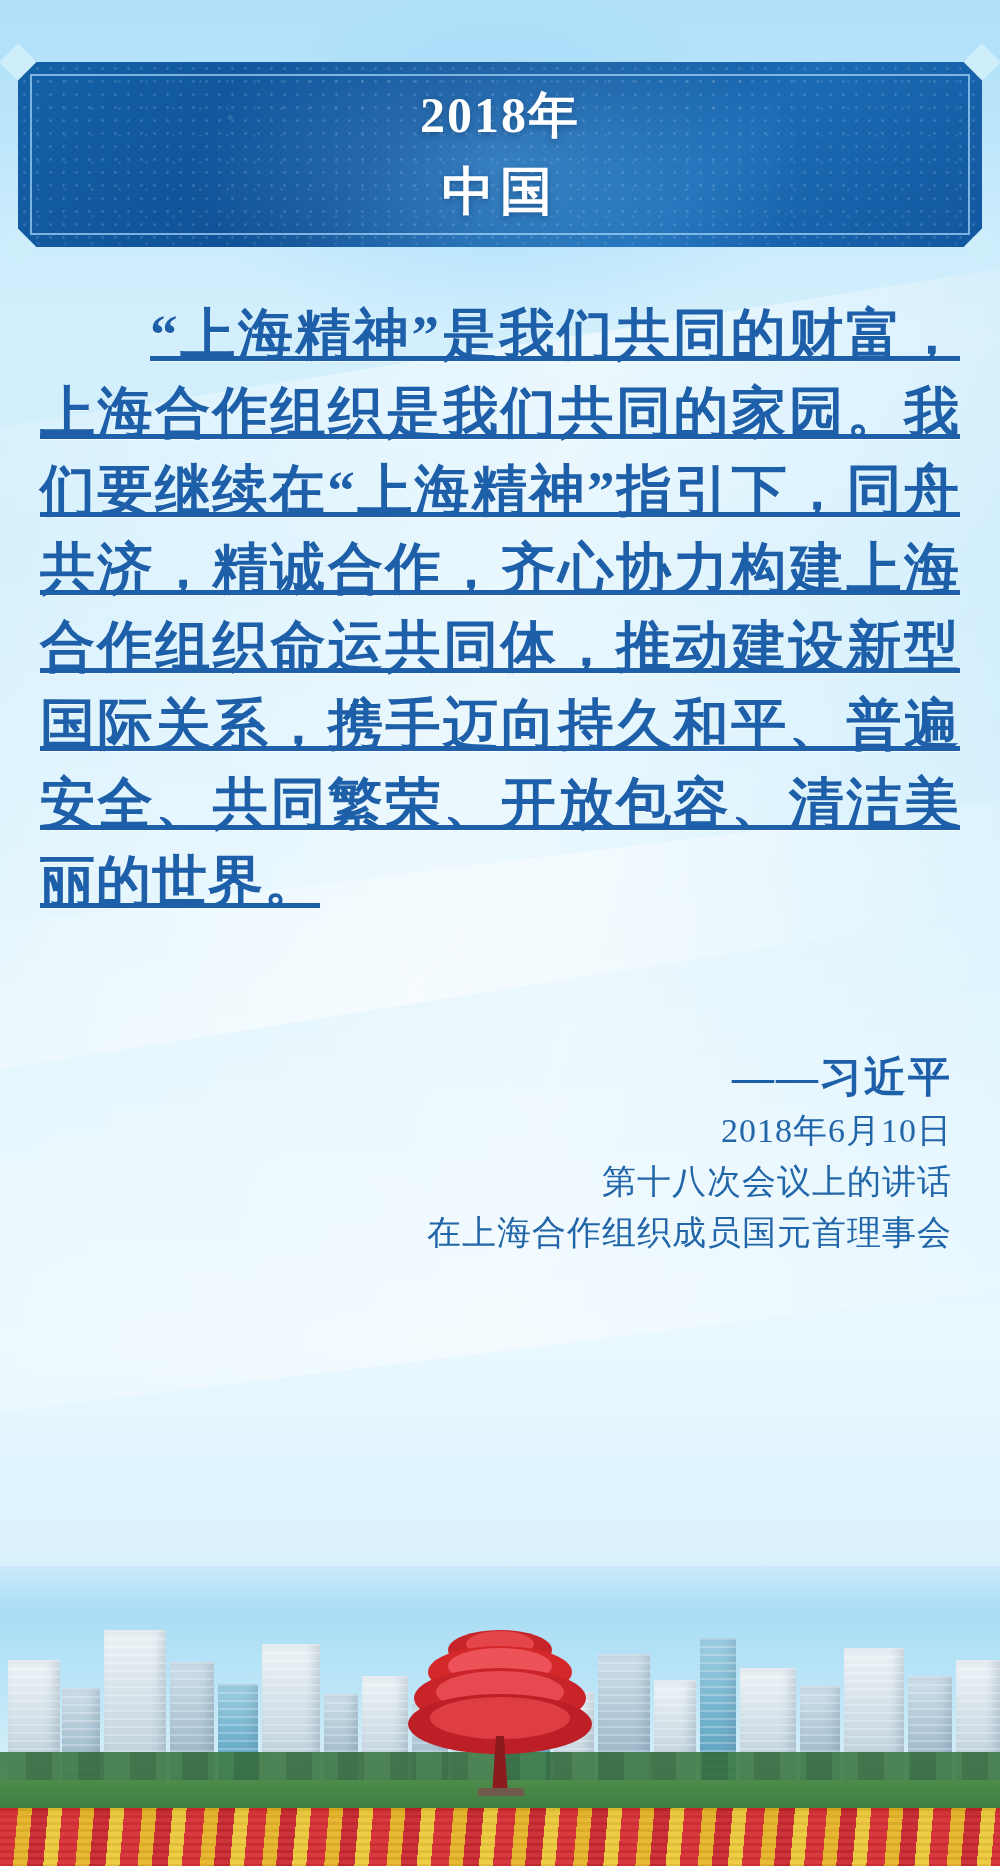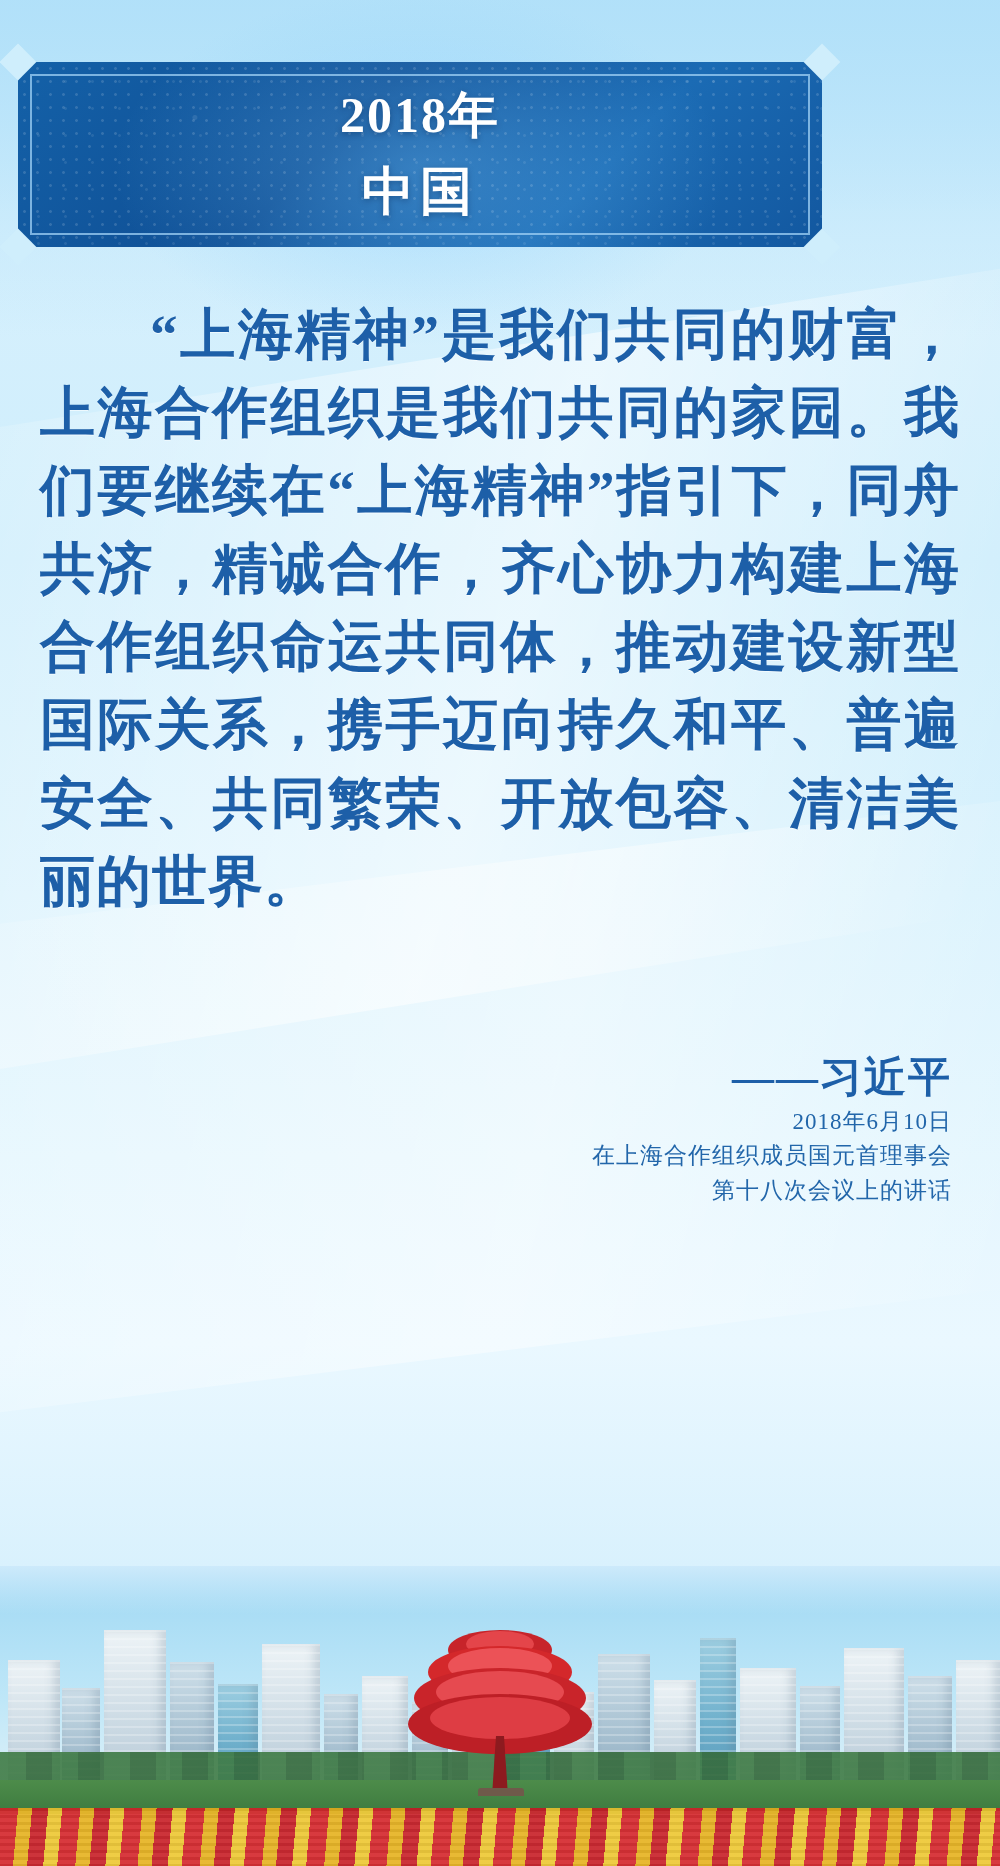--- a/index.html
+++ b/index.html
@@ -46,21 +46,21 @@
     height: 18%;
     background: linear-gradient(180deg, rgba(176,224,249,0.9) 0%, rgba(210,240,253,0) 100%);
     pointer-events: none;
   }
 
   
   .banner {
     position: absolute;
     left: 18px;
     top: 62px;
-    width: 804px;
+    width: 964px;
     height: 185px;
     background:
       radial-gradient(circle at 22% 30%, rgba(255,255,255,0.10) 0 2px, rgba(255,255,255,0) 3px),
       linear-gradient(135deg, #1461a8 0%, #0f4f95 40%, #1b6bb4 70%, #12579f 100%);
     box-shadow: inset 0 0 0 6px rgba(255,255,255,0.0);
   }
   .banner-dots {
     position: absolute;
     inset: 0;
     background-image:
@@ -136,39 +136,40 @@
     width: 920px;
     color: #1d5fa8;
     font-size: 55px;
     line-height: 1.42;
     letter-spacing: 1px;
     text-align: justify;
     text-justify: inter-ideograph;
     text-indent: 110px;
     font-weight: 600;
     text-shadow: 0 1px 0 rgba(255,255,255,0.6);
+    text-decoration: underline;
   }
 
   
   .attrib {
     position: absolute;
     right: 48px;
     top: 1050px;
     width: 640px;
     text-align: right;
     color: #1d5fa8;
   }
   .attrib-name {
     font-size: 42px;
     font-weight: 700;
     letter-spacing: 2px;
     line-height: 1.3;
   }
   .attrib-line {
-    font-size: 23px;
+    font-size: 34px;
     line-height: 1.5;
     letter-spacing: 1px;
     color: #2266aa;
   }
 
   
   .photo {
     position: absolute;
     left: 0;
     bottom: 0;
@@ -272,22 +273,22 @@
       <div class="banner-year">2018年</div>
       <div class="banner-country">中国</div>
     </div>
   </div>
 
   <div class="quote">“上海精神”是我们共同的财富，上海合作组织是我们共同的家园。我们要继续在“上海精神”指引下，同舟共济，精诚合作，齐心协力构建上海合作组织命运共同体，推动建设新型国际关系，携手迈向持久和平、普遍安全、共同繁荣、开放包容、清洁美丽的世界。</div>
 
   <div class="attrib">
     <div class="attrib-name">——习近平</div>
     <div class="attrib-line">2018年6月10日</div>
+    <div class="attrib-line">第十八次会议上的讲话</div>
     <div class="attrib-line">在上海合作组织成员国元首理事会</div>
-    <div class="attrib-line">第十八次会议上的讲话</div>
   </div>
 
   <div class="photo">
     <div class="sky"></div>
     <div class="photo-fade"></div>
 
     <div class="bld" style="left:8px;  width:52px;  height:120px;"></div>
     <div class="bld dark" style="left:62px; width:38px; height:92px;"></div>
     <div class="bld" style="left:104px; width:62px; height:150px;"></div>
     <div class="bld dark" style="left:170px; width:44px; height:118px;"></div>

